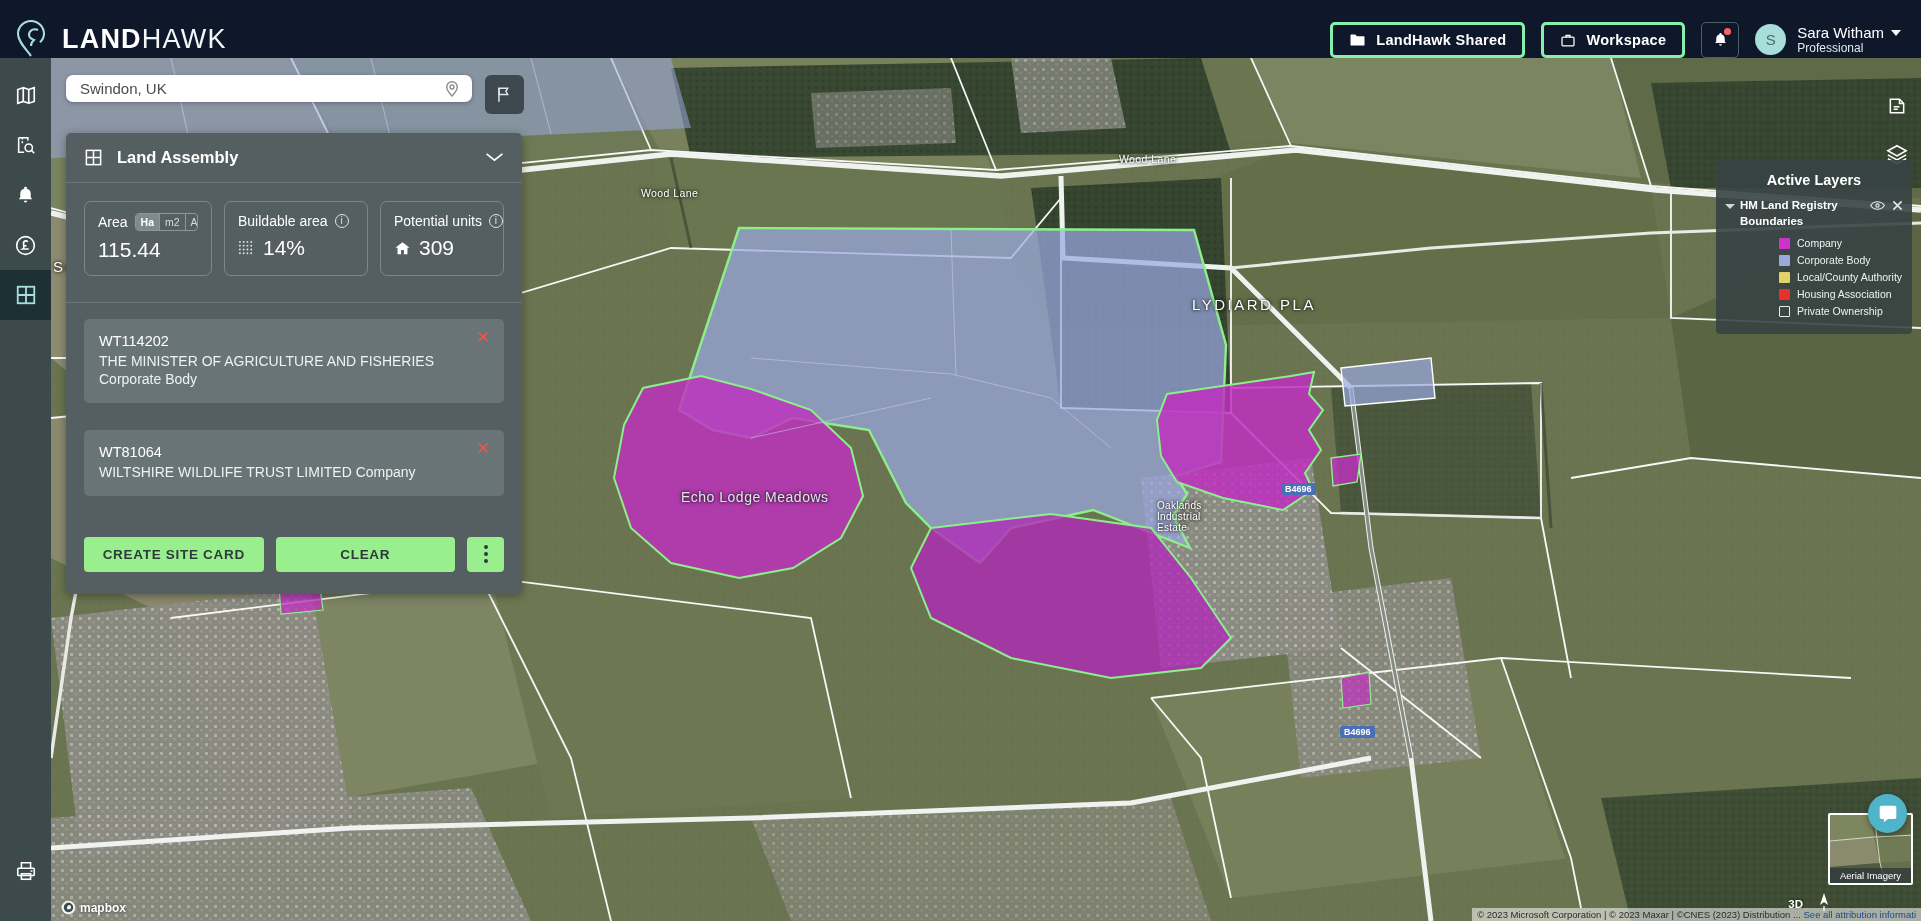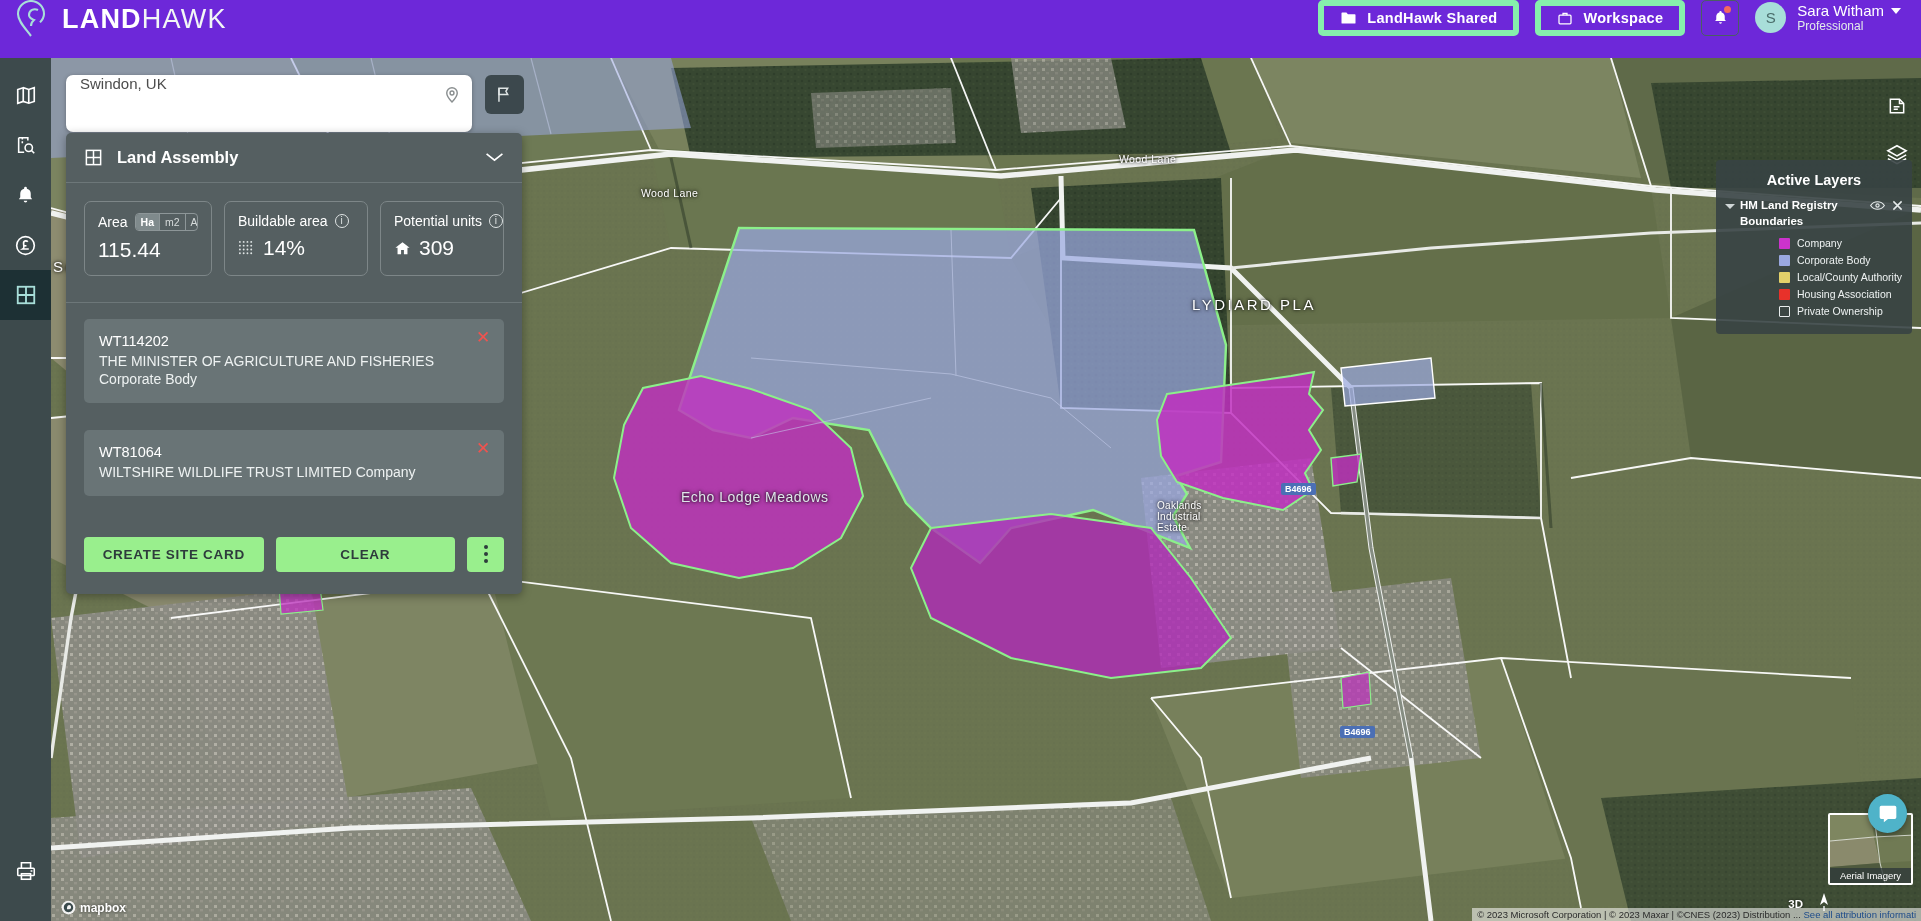--- a/index.html
+++ b/index.html
@@ -8,38 +8,38 @@
     width: 1921px; height: 921px;
     overflow: hidden;
     font-family: "Liberation Sans", sans-serif;
     background: #1d3034;
   }
   #app { position: relative; width: 1921px; height: 921px; }
 
   
   #header {
     position: absolute; top: 0; left: 0; width: 1921px; height: 58px;
-    background: #6d28d9;
-    display: flex; align-items: flex-start;
+    background: #0f172a;
+    display: flex; align-items: flex-end;
     z-index: 60;
   }
   .logo-wrap { display: flex; align-items: center; margin-left: 14px; gap: 14px; }
   .logo-mark { width: 34px; height: 38px; position: relative; }
   .brand { font-size: 27px; letter-spacing: 1.2px; color: #fff; }
   .brand b { font-weight: 700; }
   .brand span.thin { font-weight: 300; color: #f2f6f6; }
 
   .header-right {
     margin-left: auto; display: flex; align-items: center; gap: 16px;
     margin-right: 20px;
   }
   .hdr-btn {
     display: flex; align-items: center; gap: 10px;
     height: 36px; padding: 0 16px;
-    border: 6px solid #86efac; border-radius: 5px;
+    border: 3px solid #86efac; border-radius: 5px;
     background: transparent; color: #ffffff;
     font-size: 14.5px; font-weight: 700; letter-spacing: .3px;
     cursor: pointer;
   }
   .icon-btn-bell {
     position: relative; width: 38px; height: 36px;
     border: 1px solid #4a5f63; border-radius: 5px;
     background: transparent; cursor: pointer;
     display: flex; align-items: center; justify-content: center;
   }
@@ -85,23 +85,23 @@
     position: absolute; top: 58px; left: 51px;
     width: 1870px; height: 863px;
     overflow: hidden;
     background: #5d6b4d;
   }
   #map-canvas { position: absolute; inset: 0; }
 
   
   #searchbar {
     position: absolute; top: 75px; left: 66px;
-    width: 406px; height: 57px;
+    width: 406px; height: 27px;
     background: #fff; border-radius: 7px;
-    display: flex; align-items: flex-start;
+    display: flex; align-items: center;
     z-index: 40;
     box-shadow: 0 1px 4px rgba(0,0,0,.3);
   }
   #searchbar input {
     flex: 1; border: none; outline: none; background: transparent;
     font-family: "Liberation Sans", sans-serif;
     font-size: 15px; color: #4c4c4c; padding: 0 14px;
   }
   #searchbar input::placeholder { color: #8e8e8e; }
   .pin-btn {

